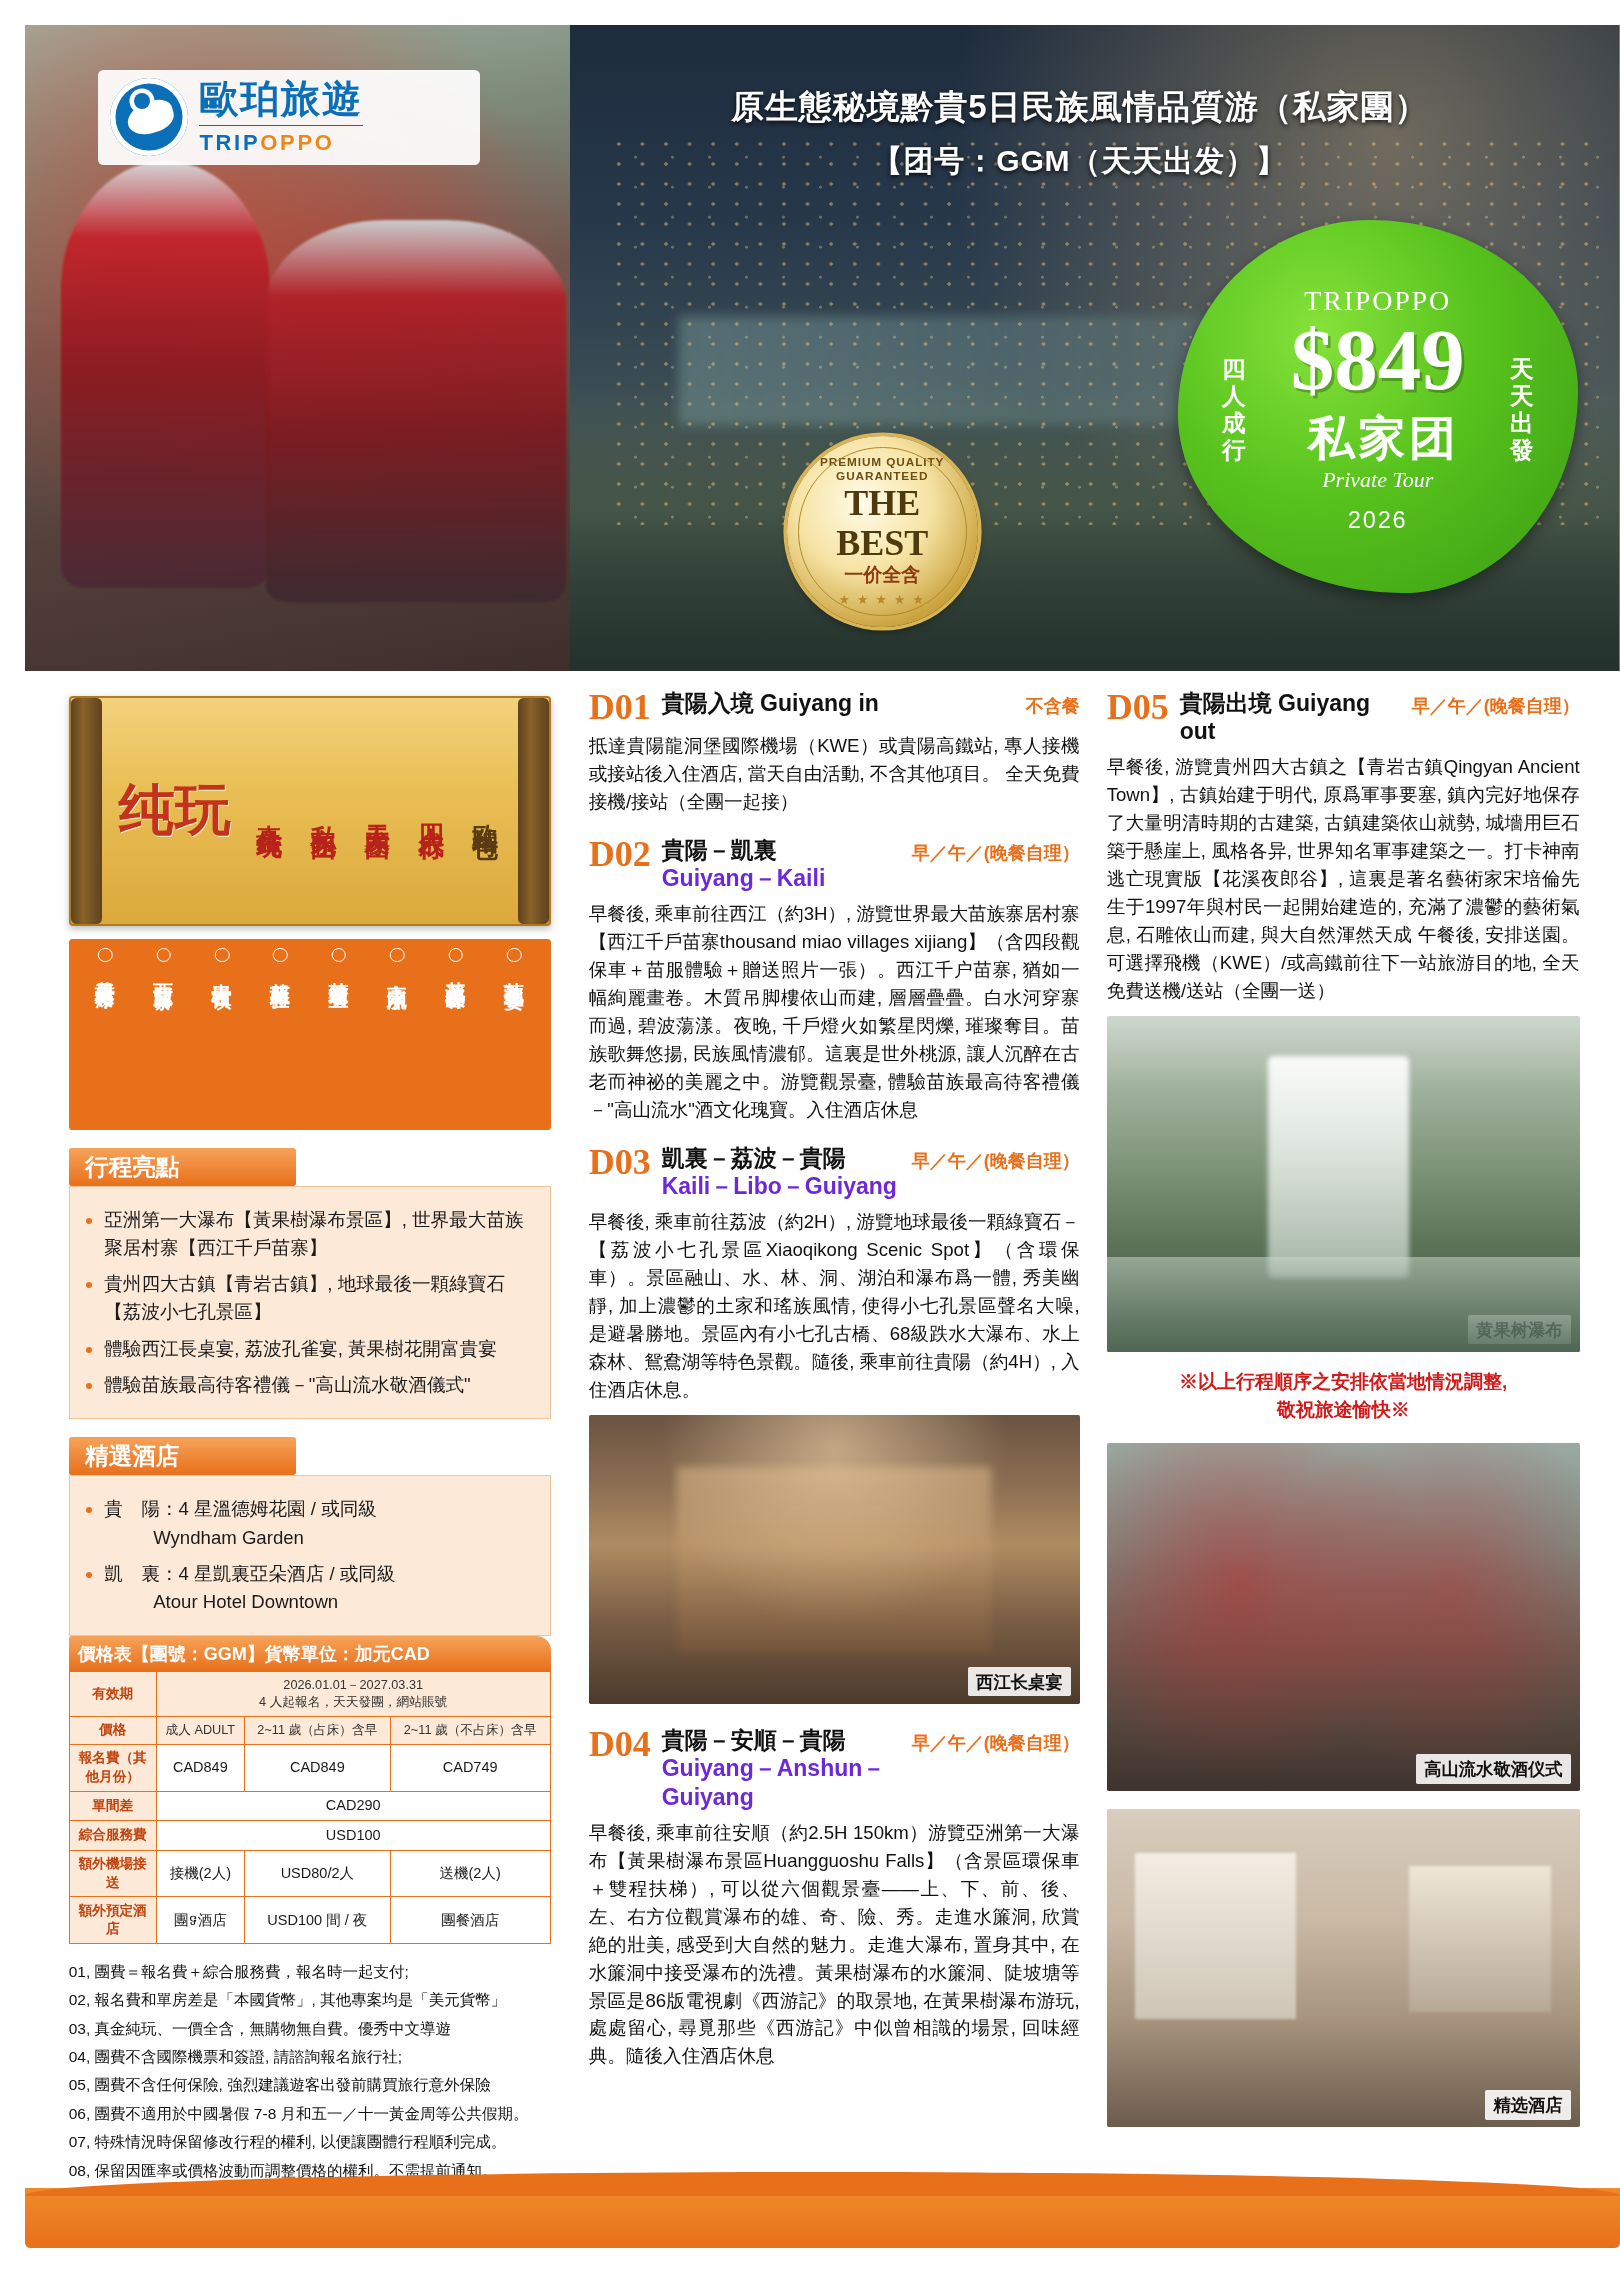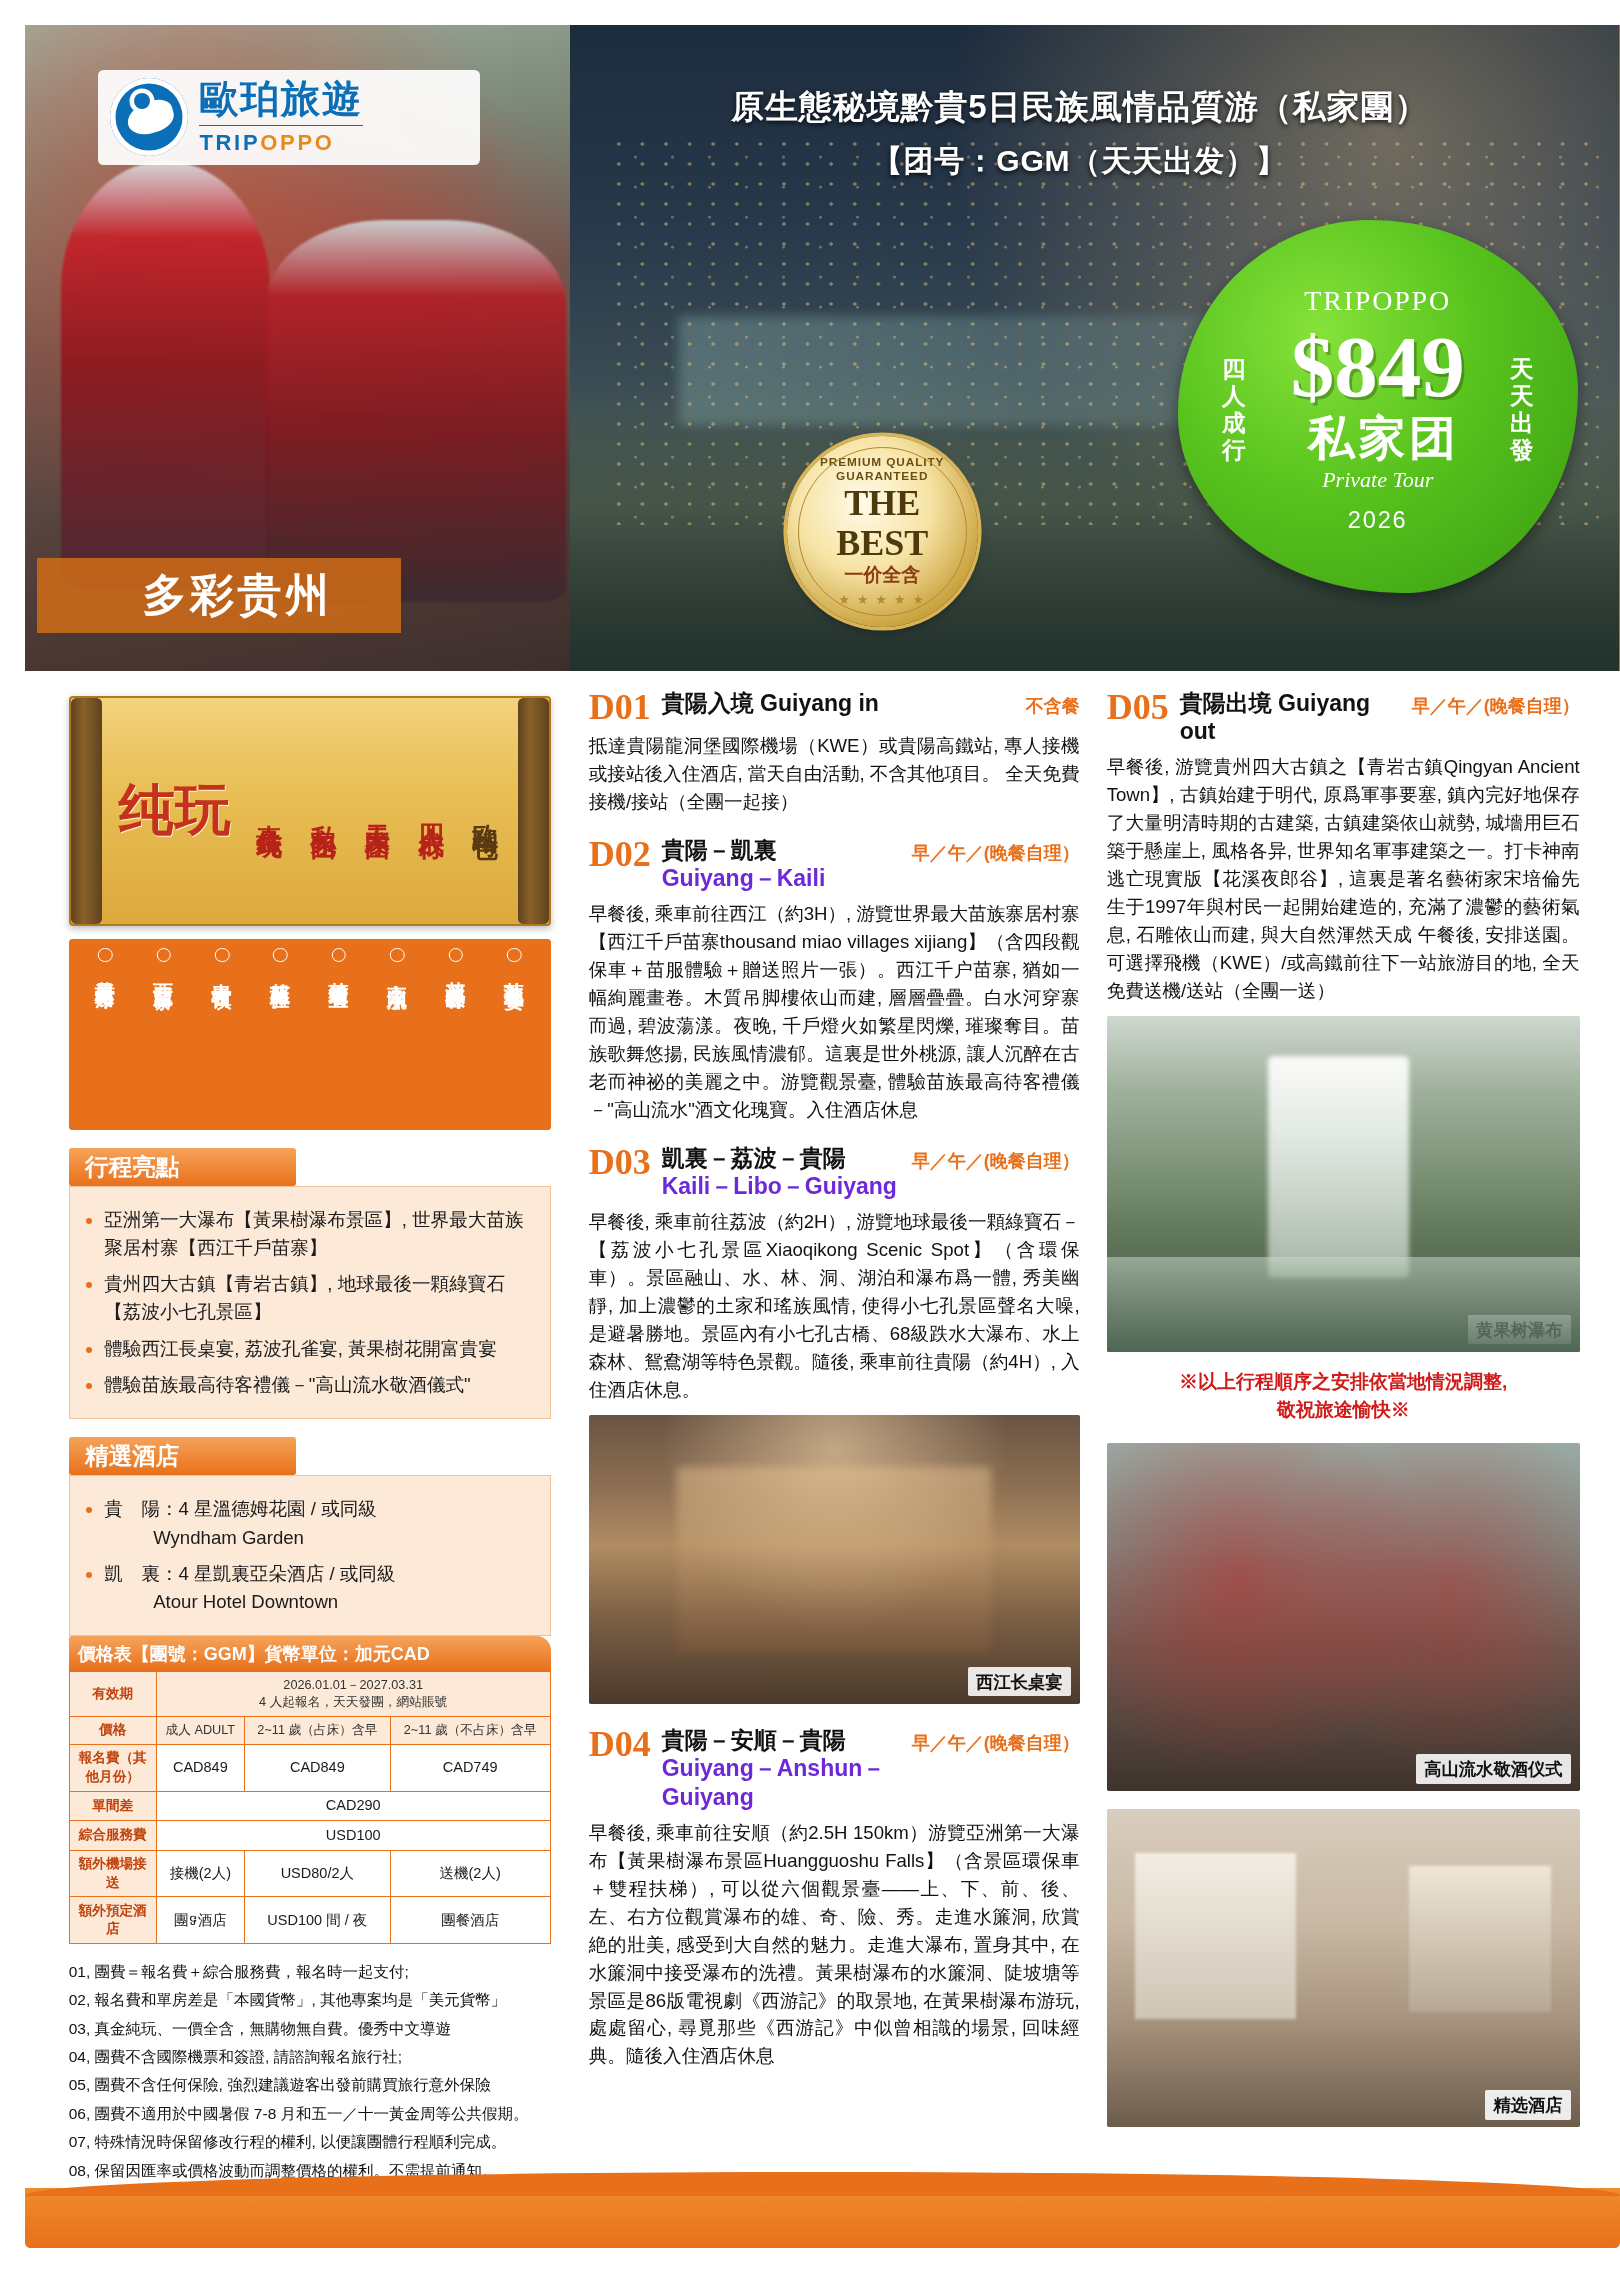--- a/index.html
+++ b/index.html
@@ -126,21 +126,20 @@
     box-shadow:0 5.5px 14.5px rgba(0,0,0,.4);
   }
   .price-blob .pb-brand{
     position:absolute; left:0; right:0; top:65px; text-align:center;
     color:#fff; font-size:28px; letter-spacing:1.8px; font-family:"Liberation Serif", serif;
   }
   .price-blob .pb-price{
     position:absolute; left:0; right:0; top:89px; text-align:center;
     color:#fff; font-size:87px; font-weight:bold; font-family:"Liberation Serif", serif;
     text-shadow:2.7px 2.7px 0 rgba(0,0,0,.25);
-    margin-top:7px;
   }
   .price-blob .pb-cn{
     position:absolute; left:12px; right:0; top:187px; text-align:center;
     color:#fff; font-size:47px; font-weight:bold; letter-spacing:3.6px;
   }
   .price-blob .pb-sub{
     position:absolute; left:0; right:0; top:247px; text-align:center;
     color:#fff; font-size:22px; font-family:"Liberation Serif", serif; font-style:italic;
   }
   .price-blob .pb-year{
@@ -383,21 +382,20 @@
       <div class="blob"></div>
       <div class="pb-vl">四人成行</div>
       <div class="pb-vr">天天出發</div>
       <div class="pb-brand">TRIPOPPO</div>
       <div class="pb-price">$849</div>
       <div class="pb-cn">私家团</div>
       <div class="pb-sub">Private Tour</div>
       <div class="pb-year">2026</div>
     </div>
 
-    <div class="caption-colorful">多彩贵州</div>
   </div>
 
   <div class="content">
 
     <div class="col-left">
 
       <div class="scroll-banner">
         <div class="sb-inner">
           <div class="sb-title">纯玩</div>
           <div class="sb-cols">

